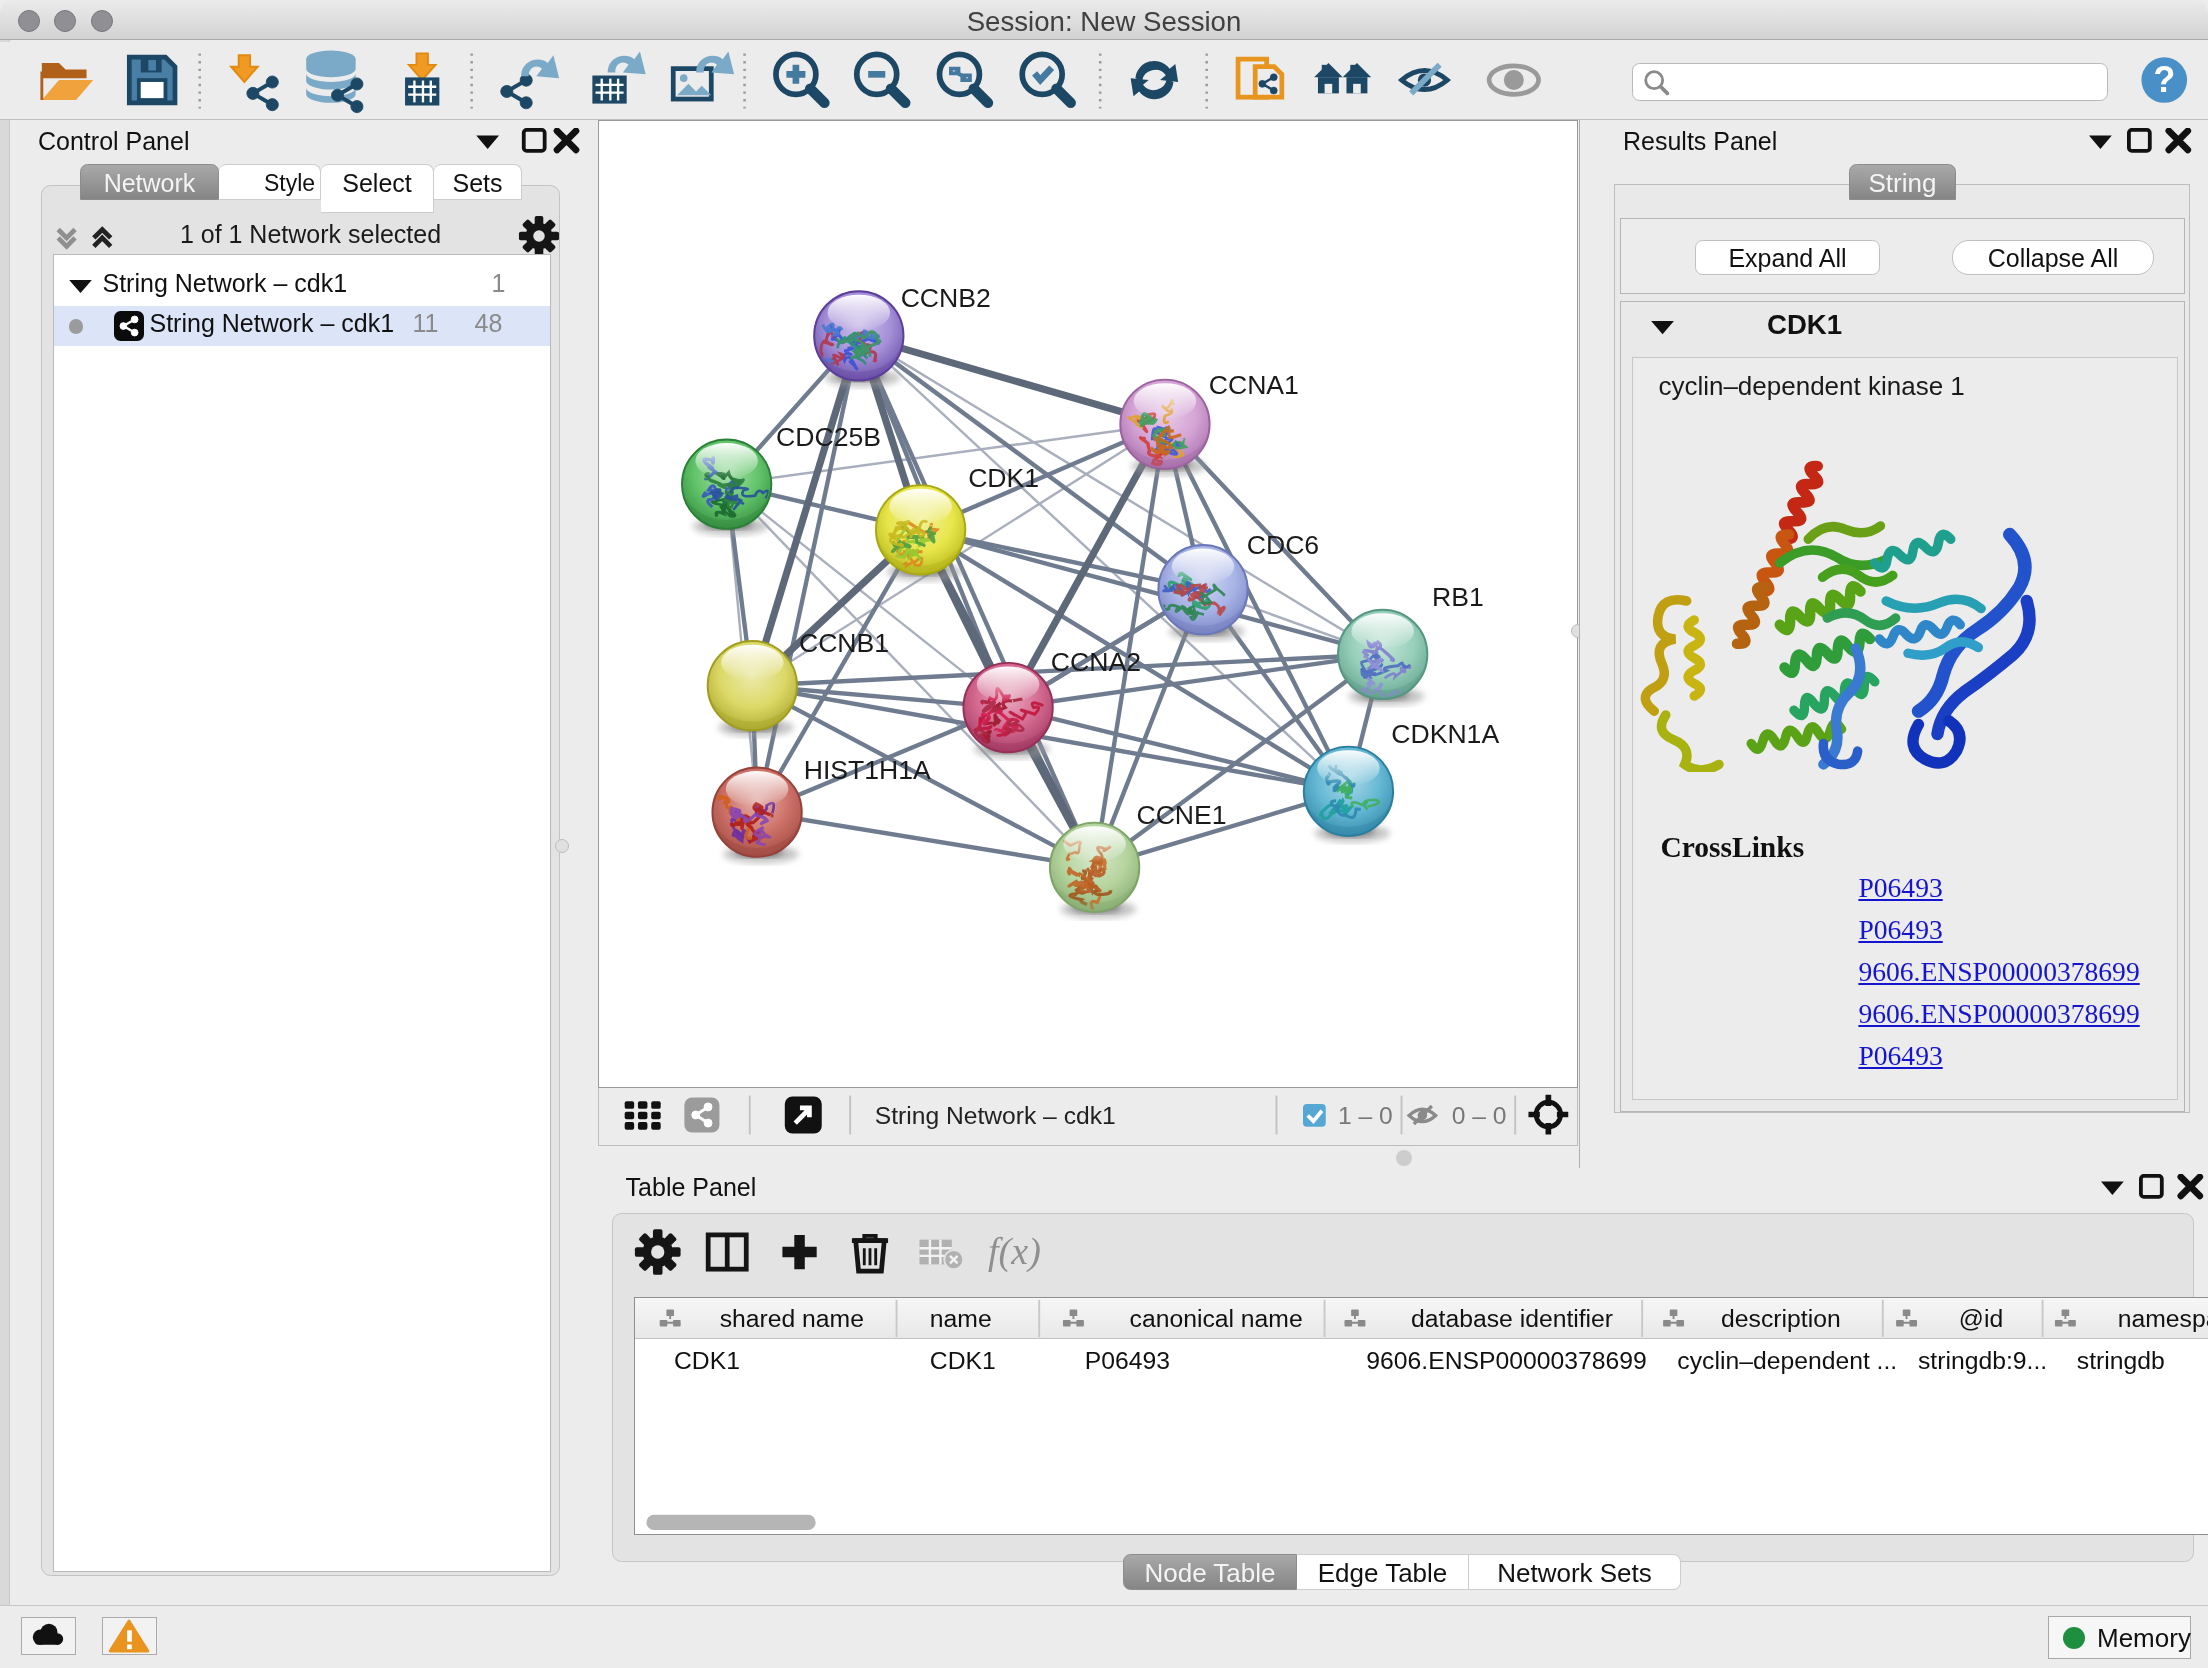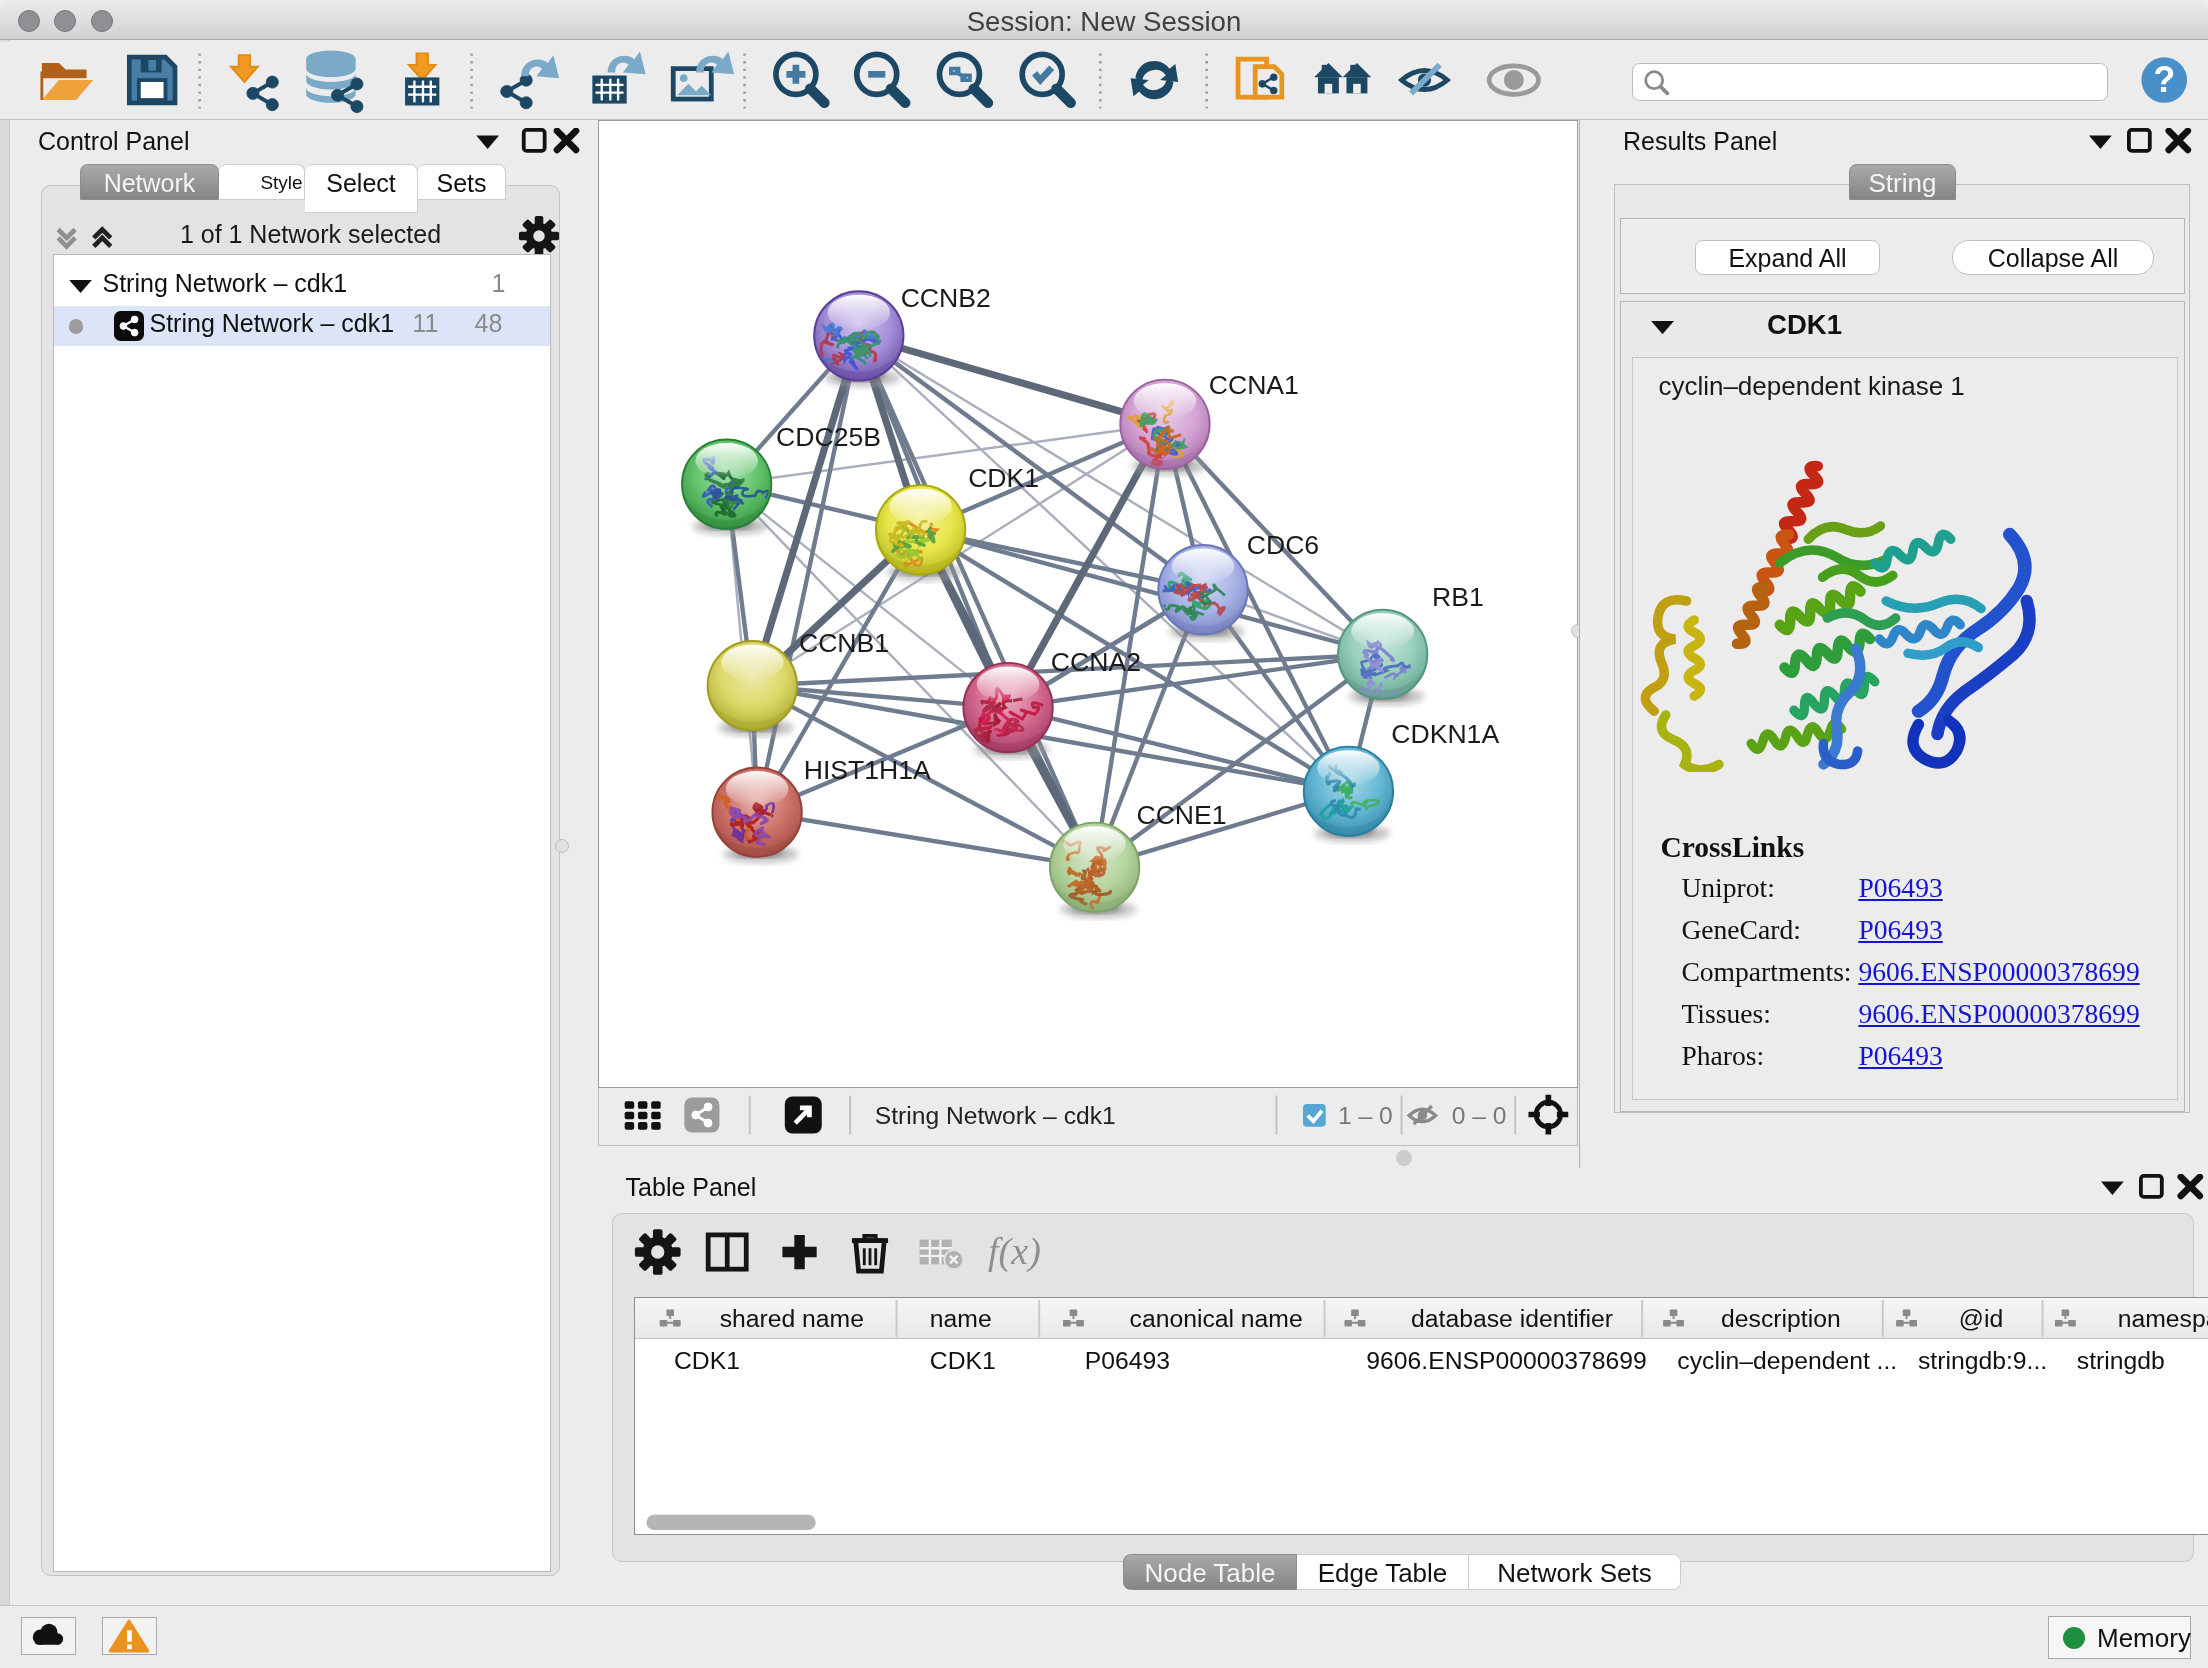--- a/index.html
+++ b/index.html
@@ -219,21 +219,21 @@
 
     <div class="abs panel-title" style="left:19px; top:6.7px;">Control Panel</div>
     <svg class="abs" style="left:457px; top:7.6px;" width="105" height="28.5" viewBox="0 0 110 30">
       <path d="M0 8 l24 0 -12 14 z" fill="#111"></path>
       <rect x="50" y="2" width="22" height="22" fill="none" stroke="#111" stroke-width="4" rx="3"></rect>
       <path d="M85 3 l20 20 M105 3 l-20 20" stroke="#111" stroke-width="7" stroke-linecap="round"></path>
     </svg>
 
     <div class="abs" style="left:61px; top:44px; height:36px; z-index:5;">
       <div style="float:left; width:139px; height:36px; line-height:36px; text-align:center; font-size:25px; border-radius:7.6px 7.6px 0 0; border:1px solid #8c8c8c;" class="tab-sel">Network</div>
-      <div style="float:left; width:86px; height:36px; line-height:36px; text-align:center; font-size:19px; border-radius:7.6px 7.6px 0 0; border:1px solid #cdcdcd; border-left:none;padding-left:40px;" class="tab-uns">Style</div>
+      <div style="float:left; width:102px; height:36px; line-height:36px; text-align:center; font-size:23px; border-radius:7.6px 7.6px 0 0; border:1px solid #cdcdcd; border-left:none;padding-left:40px;" class="tab-uns">Style</div>
       <div style="float:left; width:113px; height:49px; line-height:36px; text-align:center; font-size:25px; border-radius:7.6px 7.6px 0 0; border:1px solid #cdcdcd; border-left:none;" class="tab-uns">Select</div>
       <div style="float:left; width:88px; height:36px; line-height:36px; text-align:center; font-size:25px; border-radius:7.6px 7.6px 0 0; border:1px solid #cdcdcd; border-left:none;" class="tab-uns">Sets</div>
     </div>
 
     <div class="abs" style="left:22px; top:65px; width:519px; height:1391px; background:#e3e3e3; border:1px solid #c3c3c3; border-radius:9.5px;">
 
       <svg class="abs" style="left:11.4px; top:36px;" width="76" height="30" viewBox="0 0 80 32">
         <g fill="none" stroke="#8f8f8f" stroke-width="5">
             <path d="M5 8 l9 9 9 -9"></path>
             <path d="M5 17 l9 9 9 -9"></path>
@@ -763,23 +763,20 @@
             <path d="M296 290 q-14 24 6 36 q22 12 34 -8 q10 -20 -8 -32" fill="none" stroke="#1133bb" stroke-width="12" stroke-linecap="round"></path>
             <path d="M230 210 q12 28 -6 46 q-18 16 -14 40 q4 22 -14 36" fill="none" stroke="#3a7ad0" stroke-width="11" stroke-linecap="round"></path>
             <path d="M196 310 q-2 18 16 22 q18 2 20 -14" fill="none" stroke="#2a5ec8" stroke-width="10" stroke-linecap="round"></path>
             <path d="M195 135 q20 -16 38 -2 q18 14 36 0" fill="none" stroke="#46a01e" stroke-width="10" stroke-linecap="round"></path>
             <path d="M200 178 q22 -12 40 2 q16 12 32 -2" fill="none" stroke="#2f9e52" stroke-width="10" stroke-linecap="round"></path>
             <path d="M285 215 q24 6 40 -6 q16 -12 34 0" fill="none" stroke="#2f9ec8" stroke-width="10" stroke-linecap="round"></path>
             <path d="M180 95 q18 -20 40 -10 q20 8 36 -4" fill="none" stroke="#6aa015" stroke-width="10" stroke-linecap="round"></path>
           </g>
         </svg>
         <div class="abs" style="left:27px; top:473px; font-family:'Liberation Serif', serif; font-size:29.5px; font-weight:bold; color:#111;">CrossLinks</div>
-        <div class="abs" style="left:48px; top:509px; font-family:'Liberation Serif', serif; font-size:27.6px; color:#111; line-height:42px;">
-          Uniprot:<br>GeneCard:<br>Compartments:<br>Tissues:<br>Pharos:
-        </div>
         <div class="abs" style="left:225px; top:509px; font-family:'Liberation Serif', serif; font-size:27.6px; color:#1515d0; line-height:42px; text-decoration:underline;">
           P06493<br>P06493<br>9606.ENSP00000378699<br>9606.ENSP00000378699<br>P06493
         </div>
       </div>
     </div>
   </div>
   <div class="abs" id="tpanel">
     <div class="abs panel-title" style="left:27.6px; top:4.8px;">Table Panel</div>
     <svg class="abs" style="left:1503px; top:5.7px;" width="114" height="28.5" viewBox="0 0 120 30">
       <path d="M0 8 l24 0 -12 14 z" fill="#111"></path>

